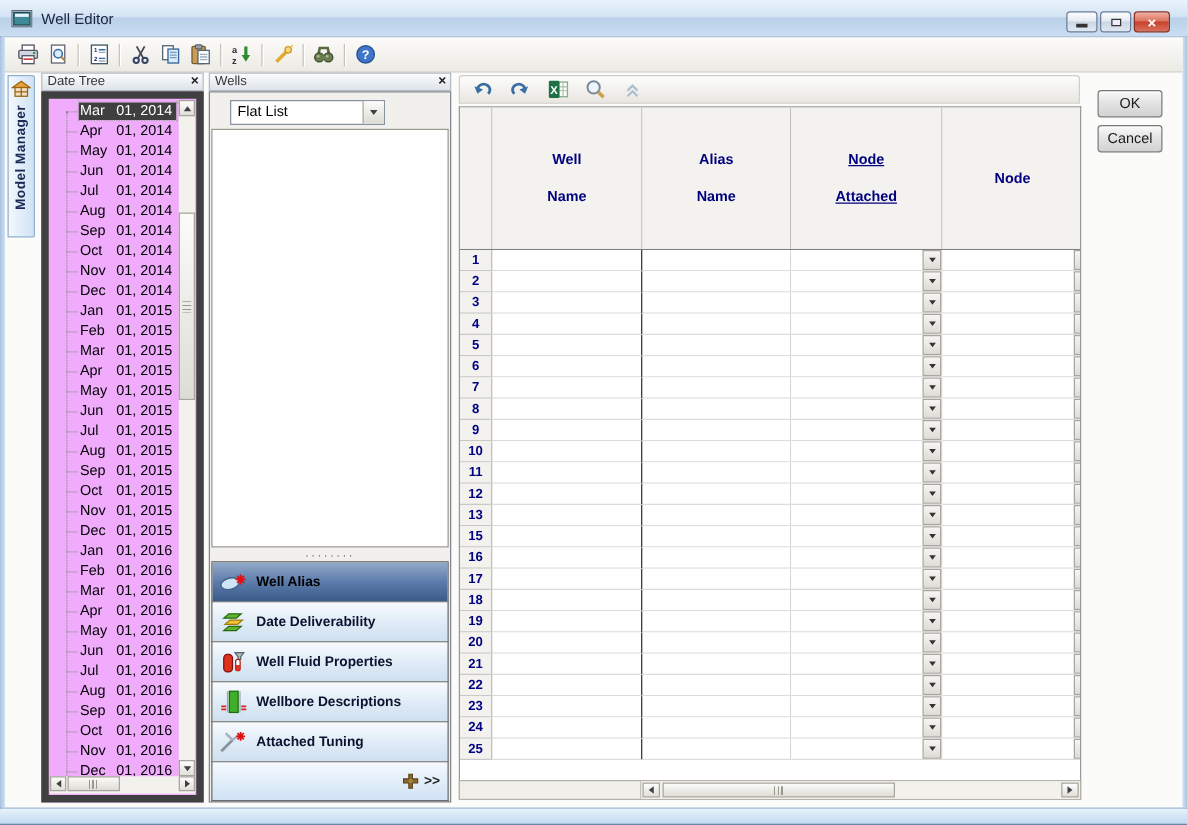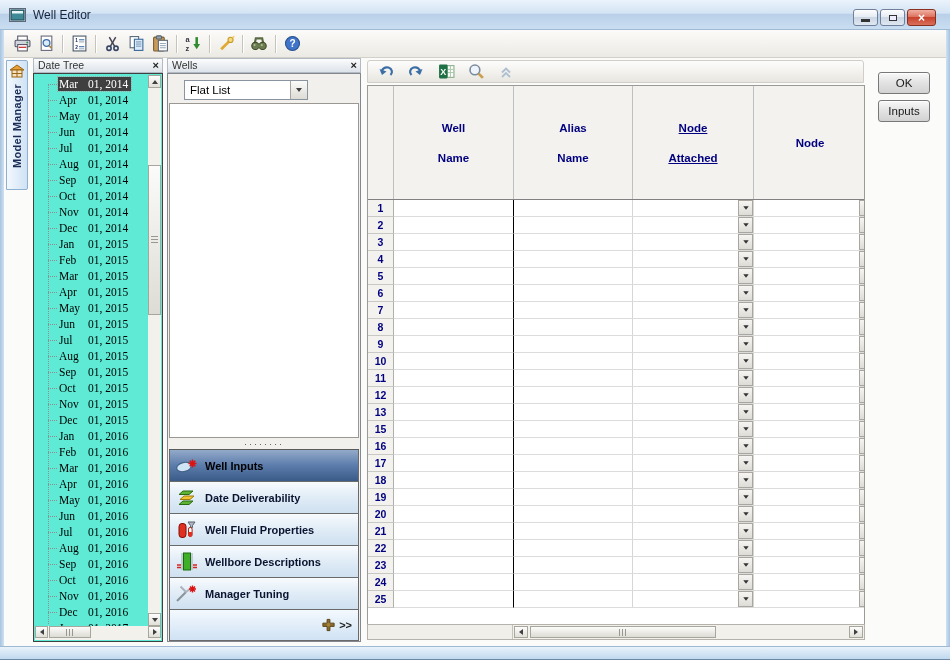--- a/index.html
+++ b/index.html
@@ -36,21 +36,21 @@
     background:linear-gradient(#fbfcfd,#dde3ea); border:1px solid #b4bac4;
     font-size:10.5px; color:#333; padding-left:4px; line-height:13px; }
   .panel-x { position:absolute; right:3px; top:0px; font-weight:bold; font-size:11px; color:#222; line-height:13px; }
   
   .mm-tab { position:absolute; left:6px; top:60px; width:22px; height:130px;
     background:linear-gradient(90deg,#f3f8fd,#cfe2f4); border:1px solid #8fb0d0; border-radius:0 2px 2px 0;
     display:flex; flex-direction:column; align-items:center; padding-top:3px; }
   .mm-label { writing-mode:vertical-rl; transform:rotate(180deg); font-size:11px; font-weight:bold; color:#1b2a55; margin-top:6px; letter-spacing:.3px;}
   
   .dt-panel { position:absolute; left:33px; top:58px; width:130px; height:584px; }
-  .dt-body { position:absolute; left:0; top:15px; right:0; bottom:0; background:#5eead4; border:1px solid #404040;font-family:Liberation Serif, serif; }
+  .dt-body { position:absolute; left:0; top:15px; right:0; bottom:0; background:#f0abfc; border:6px solid #404040; }
   .dt-list { position:absolute; left:1px; top:2px; width:112px; height:552px; overflow:hidden; }
   .trunk { position:absolute; left:13px; top:8px; height:540px; border-left:1px dotted #909090; }
   .tree-item { position:relative; height:16px; display:flex; align-items:center; padding-left:23px; font-size:11.5px; color:#000; white-space:nowrap; }
   .tree-item .stub { position:absolute; left:13px; top:8px; width:9px; border-top:1px dotted #909090; }
   .tree-label { display:flex; padding:1px 3px 1px 1px; }
   .tree-label .m { display:inline-block; width:29px; }
   .tree-label.selected { background:#3f3f3f; color:#fff; outline:1px dotted #a8a8a8; }
   
   .sb-track-v { position:absolute; right:1px; top:1px; width:13px; bottom:15px; background:#f2f1ec; }
   .sb-track-h { position:absolute; left:1px; right:1px; bottom:1px; height:14px; background:#f2f1ec; }
@@ -525,21 +525,21 @@
           </span>
       </div>
       <div class="w-list"></div>
       <div class="w-split">········</div>
       <div class="w-stack">
         <div class="ws-btn selected">
           <svg width="24" height="16" viewBox="0 0 24 16">
             <ellipse cx="9" cy="9" rx="7.5" ry="4.5" transform="rotate(-14 9 9)" fill="#cfe4f4" stroke="#44648a" stroke-width="1.2"></ellipse>
             <path d="M17.5 1.5 v8 M13.5 5.5 h8 M14.7 2.7 l5.6 5.6 M20.3 2.7 l-5.6 5.6" stroke="#d11" stroke-width="1.5"></path>
           </svg>
-          <span class="lbl">Well Inputs</span>
+          <span class="lbl">Well Alias</span>
         </div>
         <div class="ws-btn">
           <svg width="24" height="18" viewBox="0 0 24 18">
             <path d="M8 2 h10 l-4 3.5 h-10 z" fill="#5fb433" stroke="#2a6a10"></path>
             <path d="M9 7 h10 l-4 3.5 h-10 z" fill="#f2c230" stroke="#a07c10"></path>
             <path d="M8 12 h10 l-4 3.5 h-10 z" fill="#5fb433" stroke="#2a6a10"></path>
           </svg>
           <span class="lbl">Date Deliverability</span>
         </div>
         <div class="ws-btn">
@@ -559,21 +559,21 @@
             <path d="M2 13 h4 M2 15.5 h4 M18 13 h4 M18 15.5 h4" stroke="#d22" stroke-width="1.4"></path>
           </svg>
           <span class="lbl">Wellbore Descriptions</span>
         </div>
         <div class="ws-btn">
           <svg width="24" height="19" viewBox="0 0 24 19">
             <path d="M2 17 L11 8" stroke="#8a949e" stroke-width="2.2"></path>
             <path d="M11 8 L5.5 2.5 M11 8 L16 4" stroke="#aab4be" stroke-width="2"></path>
             <path d="M17.5 1.5 v7 M14 5 h7 M15 2.5 l5 5 M20 2.5 l-5 5" stroke="#d11" stroke-width="1.4"></path>
           </svg>
-          <span class="lbl">Manager Tuning</span>
+          <span class="lbl">Attached Tuning</span>
         </div>
       </div>
       <div class="w-foot">
         <svg width="15" height="14" viewBox="0 0 16 14">
           <path d="M6.5 1 h3 v4 h4.5 v3.5 h-4.5 v4.5 h-3 v-4.5 H2 v-3.5 h4.5 z" fill="#8a6a2a" stroke="#5a421a"></path>
           <rect x="6.5" y="5" width="3" height="3.5" fill="#a8843a"></rect>
         </svg>
         <span class="more">&gt;&gt;</span>
       </div>
     </div>
@@ -1001,15 +1001,15 @@
             <div class="grip-h"></div>
           </div>
         <div class="sb-btn" style="right:1px;top:1px;width:14px;height:12px;">
             <div class="tri right"></div>
           </div>
       </div>
     </div>
   </div>
 
   <div class="btn" style="left:878px; top:72px;">OK</div>
-  <div class="btn" style="left:878px; top:100px;">Inputs</div>
+  <div class="btn" style="left:878px; top:100px;">Cancel</div>
 
 </div>
 
 </body></html>

